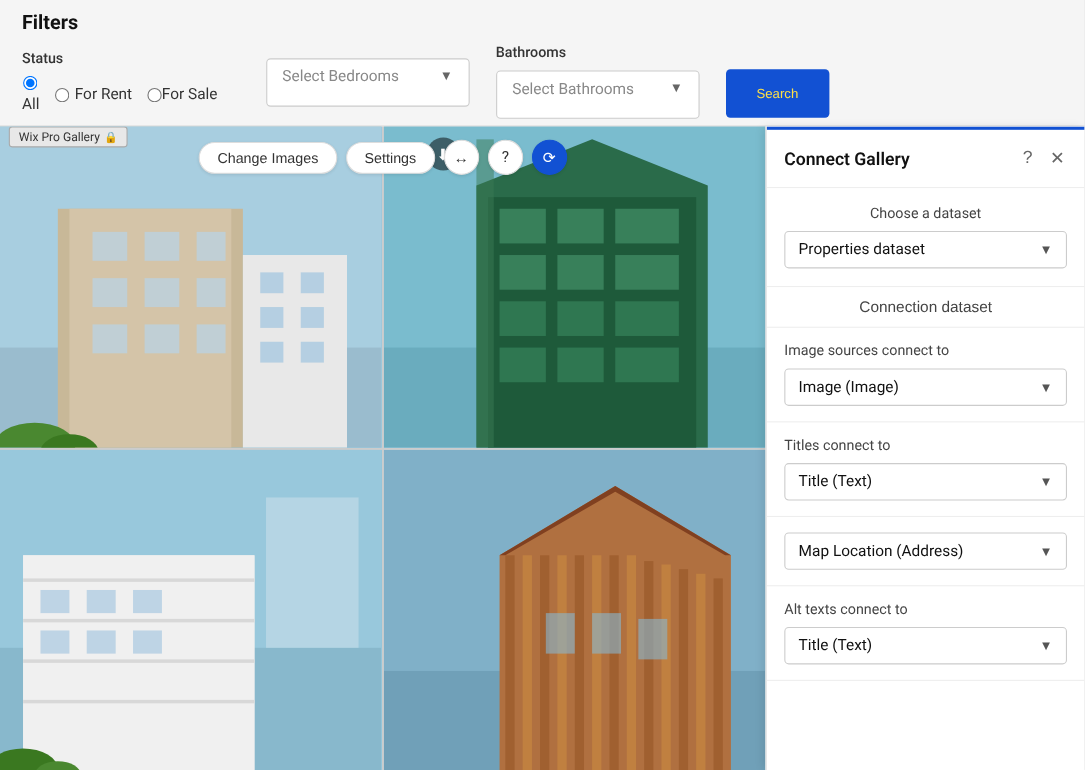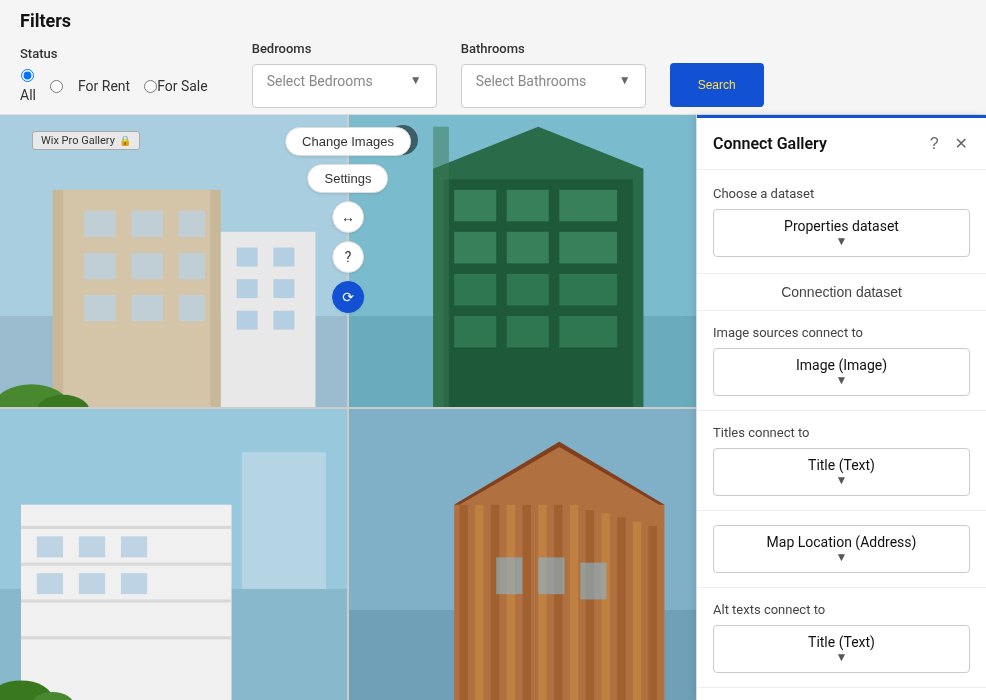--- a/index.html
+++ b/index.html
@@ -55,33 +55,32 @@
     
     .gallery-area {
       flex: 1;
       position: relative;
       background: #ccc;
       overflow: hidden;
     }
 
     .gallery-label {
       position: absolute;
-      top: 16px;
+      top: 0;
       left: 8px;
       background: #e8e8e8;
       border: 1px solid #aaa;
       border-radius: 3px;
       font-size: 11px;
       color: #333;
       padding: 2px 8px;
       display: flex;
       align-items: center;
       gap: 4px;
       z-index: 10;
-      margin-left: 24px;
     }
 
     .gallery-grid {
       display: grid;
       grid-template-columns: 1fr 1fr;
       grid-template-rows: 1fr 1fr;
       height: 100%;
       gap: 2px;
     }
 
@@ -112,21 +111,20 @@
     
     .gallery-toolbar {
       position: absolute;
       top: 12px;
       left: 50%;
       transform: translateX(-50%);
       display: flex;
       align-items: center;
       gap: 8px;
       z-index: 20;
-      flex-direction: column;
     }
 
     .toolbar-btn {
       background: white;
       border: 1px solid #ddd;
       border-radius: 20px;
       padding: 6px 16px;
       font-size: 13px;
       color: #333;
       cursor: pointer;
@@ -193,41 +191,41 @@
       border: none;
       cursor: pointer;
       font-size: 16px;
       color: #666;
       padding: 2px;
     }
 
     .panel-section {
       padding: 16px;
       border-bottom: 1px solid #eee;
+      text-align: center;
     }
 
     .section-label {
       font-size: 13px;
       color: #444;
       margin-bottom: 8px;
     }
 
     .dropdown-field {
       display: flex;
       align-items: center;
       justify-content: space-between;
       padding: 8px 12px;
       border: 1px solid #ccc;
       border-radius: 4px;
       background: white;
       font-size: 14px;
       color: #111;
       cursor: pointer;
       width: 100%;
-      flex-direction: column;
     }
 
     .dropdown-field .chev {
       font-size: 12px;
       color: #555;
     }
 
     .connection-options-btn {
       width: 100%;
       padding: 10px;
@@ -271,33 +269,32 @@
 
   <div style="display:flex; align-items:center; gap:24px; margin-top:4px;">
 
     <div>
       <div style="font-size:13px; color:#333; font-weight:500; margin-bottom:8px;">Status</div>
       <div style="display:flex; align-items:center; gap:14px;">
         <label style="display:flex;align-items:center;gap:5px;font-size:14px;color:#333;cursor:pointer;flex-direction:column;">
           <input type="radio" name="status" checked="" style="">
           <span>All</span>
         </label>
-        <label style="display:flex;align-items:center;gap:15px;font-size:14px;color:#333;cursor:pointer;">
+        <label style="display:flex;align-items:center;gap:5px;font-size:14px;color:#333;cursor:pointer;">
           <input type="radio" name="status" style="">
           <span>For Rent</span>
         </label>
         <label style="display:flex;align-items:center;gap:0;font-size:14px;color:#333;cursor:pointer;">
           <input type="radio" name="status" style="">
           <span>For Sale</span>
         </label>
       </div>
     </div>
 
     <div style="margin-left:20px;">
-      <div style="font-size:13px; color:#333; font-weight:500; margin-bottom:8px;">Bedrooms</div>
       <div class="select-dropdown" style="min-width:185px;">
         <span style="color:#888;">Select Bedrooms</span>
         <span class="chevron">▼</span>
       </div>
     </div>
 
     <div>
       <div style="font-size:13px; color:#333; font-weight:500; margin-bottom:8px;">Bathrooms</div>
       <div class="select-dropdown" style="min-width:185px;">
         <span style="color:#888;">Select Bathrooms</span>

